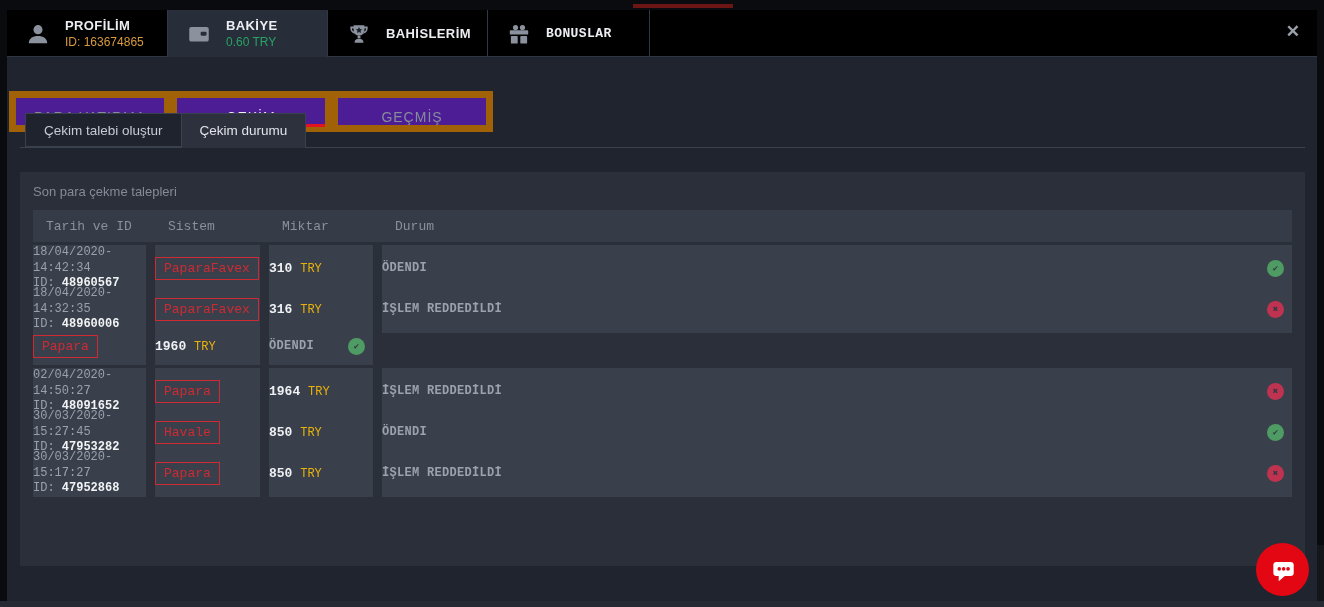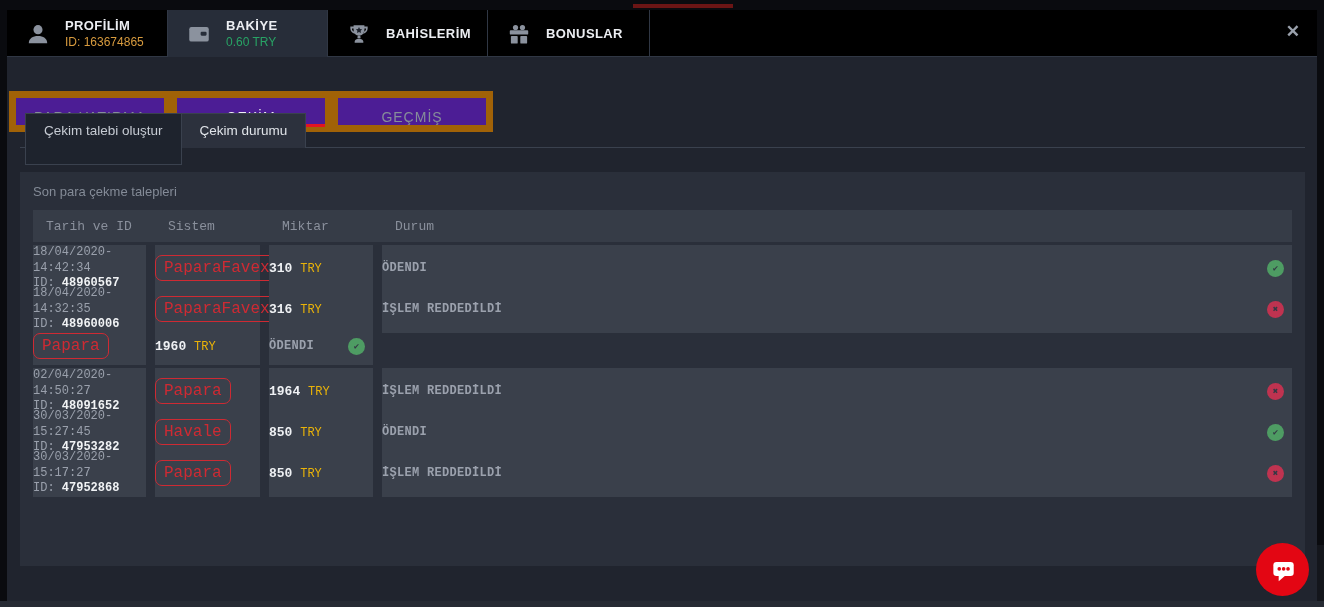--- a/index.html
+++ b/index.html
@@ -15,56 +15,56 @@
   .page-corner { position:absolute; left:1305px; top:545px; width:19px; height:56px; background:#14161c; }
 
   .modal { position:absolute; left:7px; top:10px; width:1310px; height:591px; background:#20242e; }
 
   
   .nav { position:absolute; left:0; top:0; width:100%; height:47px; background:#000000; border-bottom:1px solid #303744; display:flex; }
   .nav-tab { height:47px; display:flex; align-items:center; gap:14px; padding:0 18px; border-right:1px solid #303744; cursor:pointer; }
   .nav-tab.t0 { width:161px; }
   .nav-tab.t1 { width:160px; }
   .nav-tab.t2 { width:160px; }
-  .nav-tab.t3 { width:162px; }
+  .nav-tab.t3 { width:162px;font-family:Liberation Mono, monospace; }
   .nav-tab.active { background:#272d39; }
   .nav-icon svg { display:block; width:26px; height:26px; fill:#8b929e; }
   .nav-texts { display:flex; flex-direction:column; }
   .nav-label { color:#eceef2; font-weight:bold; font-size:13px; letter-spacing:.4px; white-space:nowrap; }
   .nav-sub { font-size:12px; margin-top:2px; white-space:nowrap; }
   .sub-orange { color:#d89b3e; }
   .sub-green { color:#28a365; }
   .close-btn { position:absolute; right:17px; top:13px; color:#9aa1ac; font-size:17px; font-weight:bold; cursor:pointer; line-height:1; }
 
   
   .section-tabs { position:absolute; left:3px; top:57px; display:flex; }
   .section-tab { width:162px; height:41px; line-height:39px; text-align:center; border:7px solid #a16207; margin-left:-1px; color:#868d9a; font-size:14px; letter-spacing:1px; position:relative; cursor:pointer; background:#4c1d95;margin-top:24px; }
   .section-tab.active { color:#eef0f3; }
   .section-tab.active::after { content:''; position:absolute; left:26px; right:0; bottom:-2px; height:3px; background:#e31422; }
 
   
   .subtab-bar { position:absolute; left:13px; top:103px; width:1285px; height:35px; border-bottom:1px solid #3a414e; display:flex; padding-left:5px; }
-  .sub-tab { height:52px; padding:0 18px; line-height:33px; font-size:13.5px; color:#c6cbd3; background:#1e232d; border:1px solid #3a414e; cursor:pointer; position:relative; }
+  .sub-tab { height:34px; padding:0 18px; line-height:33px; font-size:13.5px; color:#c6cbd3; background:#1e232d; border:1px solid #3a414e; cursor:pointer; position:relative; }
   .sub-tab + .sub-tab { margin-left:-1px; }
   .sub-tab.active { background:#2c313d; border-bottom:none; height:35px; color:#e0e4e9; z-index:1; }
 
   
   .content-panel { position:absolute; left:13px; top:162px; width:1285px; height:394px; background:#2a2f3a; }
   .panel-title { padding:12px 0 0 13px; color:#848b97; font-size:13px; }
   .table { margin:11px 13px 0 13px; }
   .thead, .row { display:grid; grid-template-columns:113px 105px 104px 1fr; column-gap:9px;font-family:Liberation Mono, monospace; }
   .thead { background:#363c47; height:32px; align-items:center; }
   .th { color:#8a909c; font-size:13px; padding-left:13px; }
   .row { margin-top:3px; height:38px; }
   .cell { background:#3a404b; display:flex; flex-direction:column; justify-content:center; }
   .date { font-size:12px; color:#9aa0ac; line-height:1.3; }
   .idline { font-size:12px; color:#9aa0ac; line-height:1.3; }
   .idline b { color:#f1f3f5; }
   .cell-system { align-items:flex-start; }
-  .badge { border:1px solid #ce2a33; color:#ce2a33; font-size:16px; padding:3px 8px; border-radius:7px; white-space:nowrap; }
+  .badge { border:1px solid #ce2a33; color:#ce2a33; font-size:13px; padding:3px 8px; border-radius:0; white-space:nowrap; }
   .amount { font-size:13px; }
   .amount b { color:#eef0f3; }
   .try { color:#eab308; font-size:12px; }
   .cell-status { flex-direction:row; align-items:center; justify-content:space-between; padding-right:8px; }
   .status-text { font-weight:bold; font-size:12px; color:#9ba1ad; letter-spacing:.3px; }
   .status-icon { width:17px; height:17px; border-radius:50%; display:flex; align-items:center; justify-content:center; font-size:9px; color:#333945; font-weight:bold; flex:0 0 auto; }
   .status-icon.success { background:#4e9c63; }
   .status-icon.rejected { background:#bf3350; }
 
   

